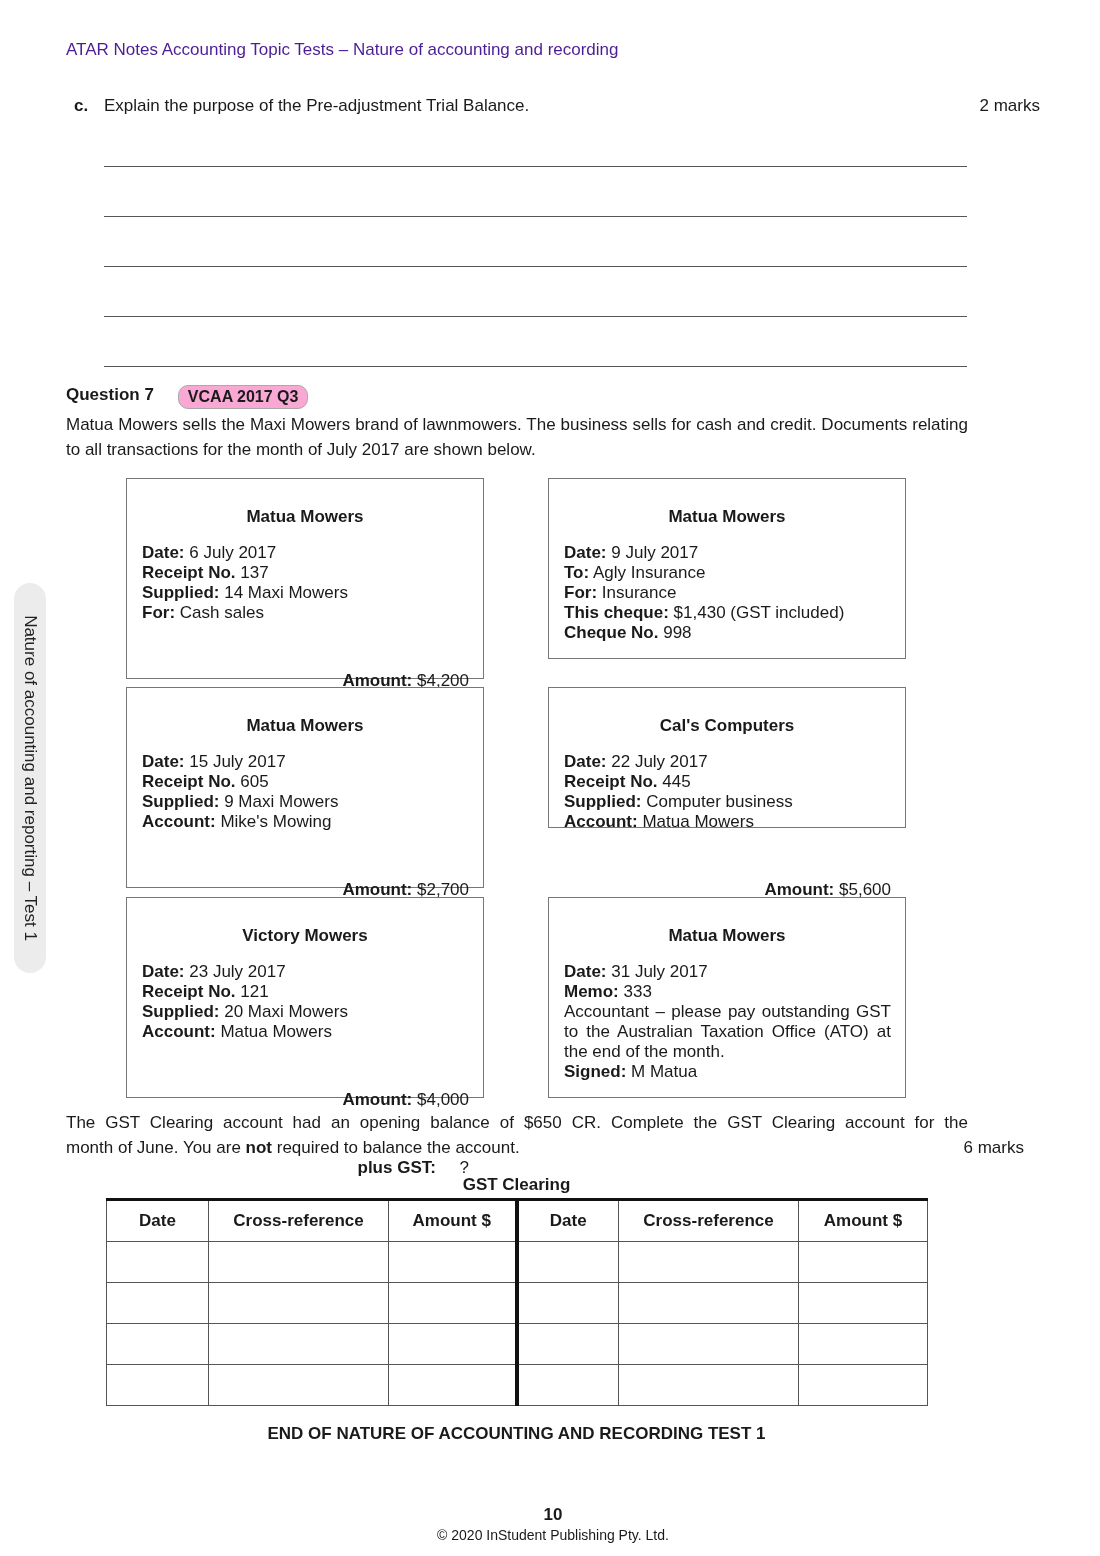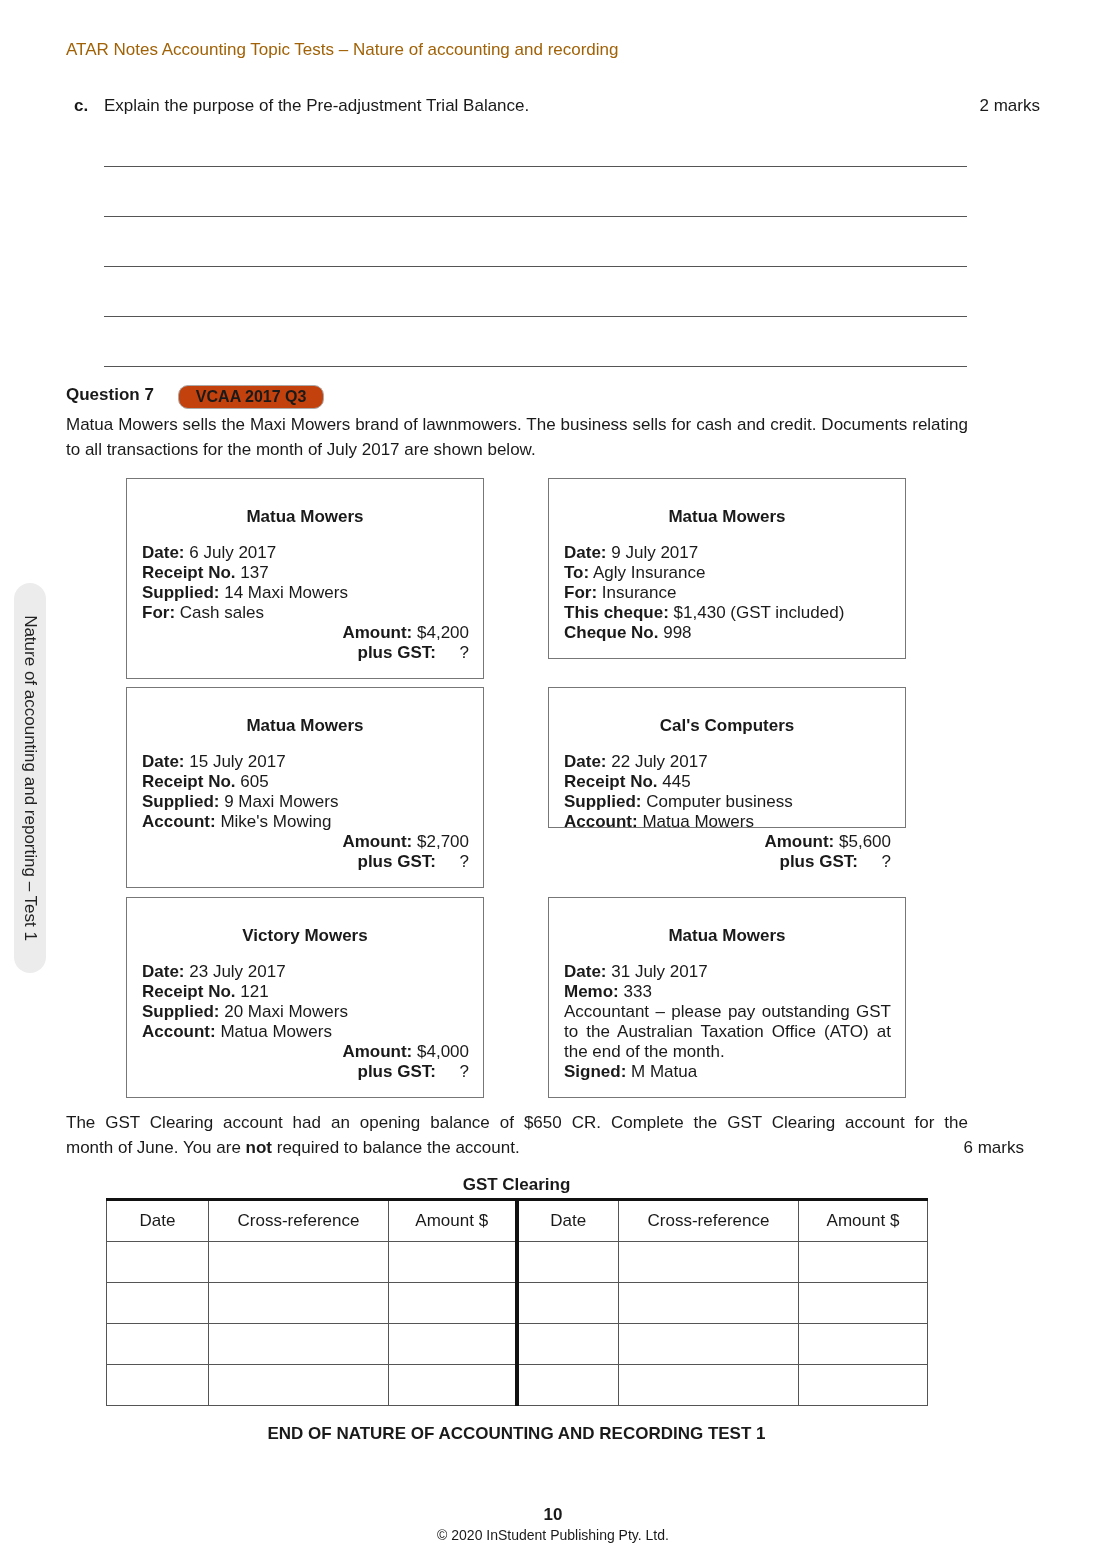--- a/index.html
+++ b/index.html
@@ -2,42 +2,42 @@
 <html><head>
 <meta charset="utf-8">
 <style>
   html, body { margin: 0; padding: 0; background: #ffffff; }
   body {
     width: 1100px; height: 1556px; position: relative; overflow: hidden;
     font-family: "Liberation Sans", "DejaVu Sans", sans-serif;
     color: #1a1a1a;
   }
   .abs { position: absolute; }
-  .running-header { left: 66px; top: 40px; font-size: 17px; color: #a16207; }
+  .running-header { left: 66px; top: 40px; font-size: 17px; color: #4c1d95; }
   .q-part { left: 66px; top: 96px; width: 974px; font-size: 17px; }
   .q-part .letter { position: absolute; left: 8px; top: 0; font-weight: bold; }
   .q-part .text { position: absolute; left: 38px; top: 0; }
   .q-part .marks { position: absolute; right: 0; top: 0; }
   .answer-line { left: 104px; width: 863px; height: 0; border-top: 1.5px solid #555; }
 
   .q7-head { left: 66px; top: 385px; font-size: 17px; font-weight: bold; display: flex; align-items: flex-start; }
   .q7-head .badge {
-    margin-left: 24px; padding: 2px 17px; border: 1.5px solid #aaa; border-radius: 10px;
-    font-size: 16px; font-weight: bold; background: #c2410c;
+    margin-left: 24px; padding: 2px 9px; border: 1.5px solid #aaa; border-radius: 10px;
+    font-size: 16px; font-weight: bold; background: #f9a8d4;
   }
   .intro { left: 66px; top: 412px; width: 902px; font-size: 17px; line-height: 25px; text-align: justify; }
 
   .doc {
     position: absolute; width: 358px; border: 1.5px solid #777; background: #fff;
     font-size: 17px; line-height: 20px; box-sizing: border-box;
   }
   .doc .title { text-align: center; font-weight: bold; margin-top: 28px; margin-bottom: 16px; }
   .doc .body { padding: 0 14px 0 15px; }
   .doc .row b { font-weight: bold; }
-  .doc .amt { text-align: right; }
+  .doc .amt { text-align: right; margin-top: 48px; }
   .doc .memo-text { text-align: justify; }
 
   .vtab {
     left: 14px; top: 583px; width: 32px; height: 390px; background: #ececec; border-radius: 16px;
   }
   .vtab span {
     position: absolute; left: 50%; top: 50%;
     transform: translate(-50%, -50%) rotate(90deg);
     white-space: nowrap; font-size: 17px; color: #222;
   }
@@ -45,21 +45,21 @@
   .instr { left: 66px; top: 1110px; width: 974px; font-size: 17px; line-height: 25px; }
   .instr .line1 { width: 902px; text-align: justify; text-align-last: justify; }
   .instr .marks { position: absolute; right: 16px; top: 25px; }
 
   .ledger-title { left: 106px; width: 821px; top: 1175px; text-align: center; font-size: 17px; font-weight: bold; }
   table.ledger {
     position: absolute; left: 106px; top: 1198px; width: 821px; border-collapse: collapse;
     font-size: 17px; table-layout: fixed;
   }
   table.ledger th, table.ledger td { border: 1px solid #555; height: 40px; padding: 0; }
-  table.ledger thead tr th { border-top: 3px solid #111; font-weight: normal; text-align: center; }
+  table.ledger thead tr th { border-top: 3px solid #111; font-weight: bold; text-align: center; }
   table.ledger .split { border-right: 4px solid #111; }
 
   .end { left: 0; width: 1033px; top: 1424px; text-align: center; font-size: 17px; font-weight: bold; }
   .page-num { left: 0; width: 1106px; top: 1505px; text-align: center; font-size: 17px; font-weight: bold; }
   .copyright { left: 0; width: 1106px; top: 1527px; text-align: center; font-size: 14px; }
 </style>
 </head>
 <body>
 
 <div class="abs running-header">ATAR Notes Accounting Topic Tests – Nature of accounting and recording</div>

